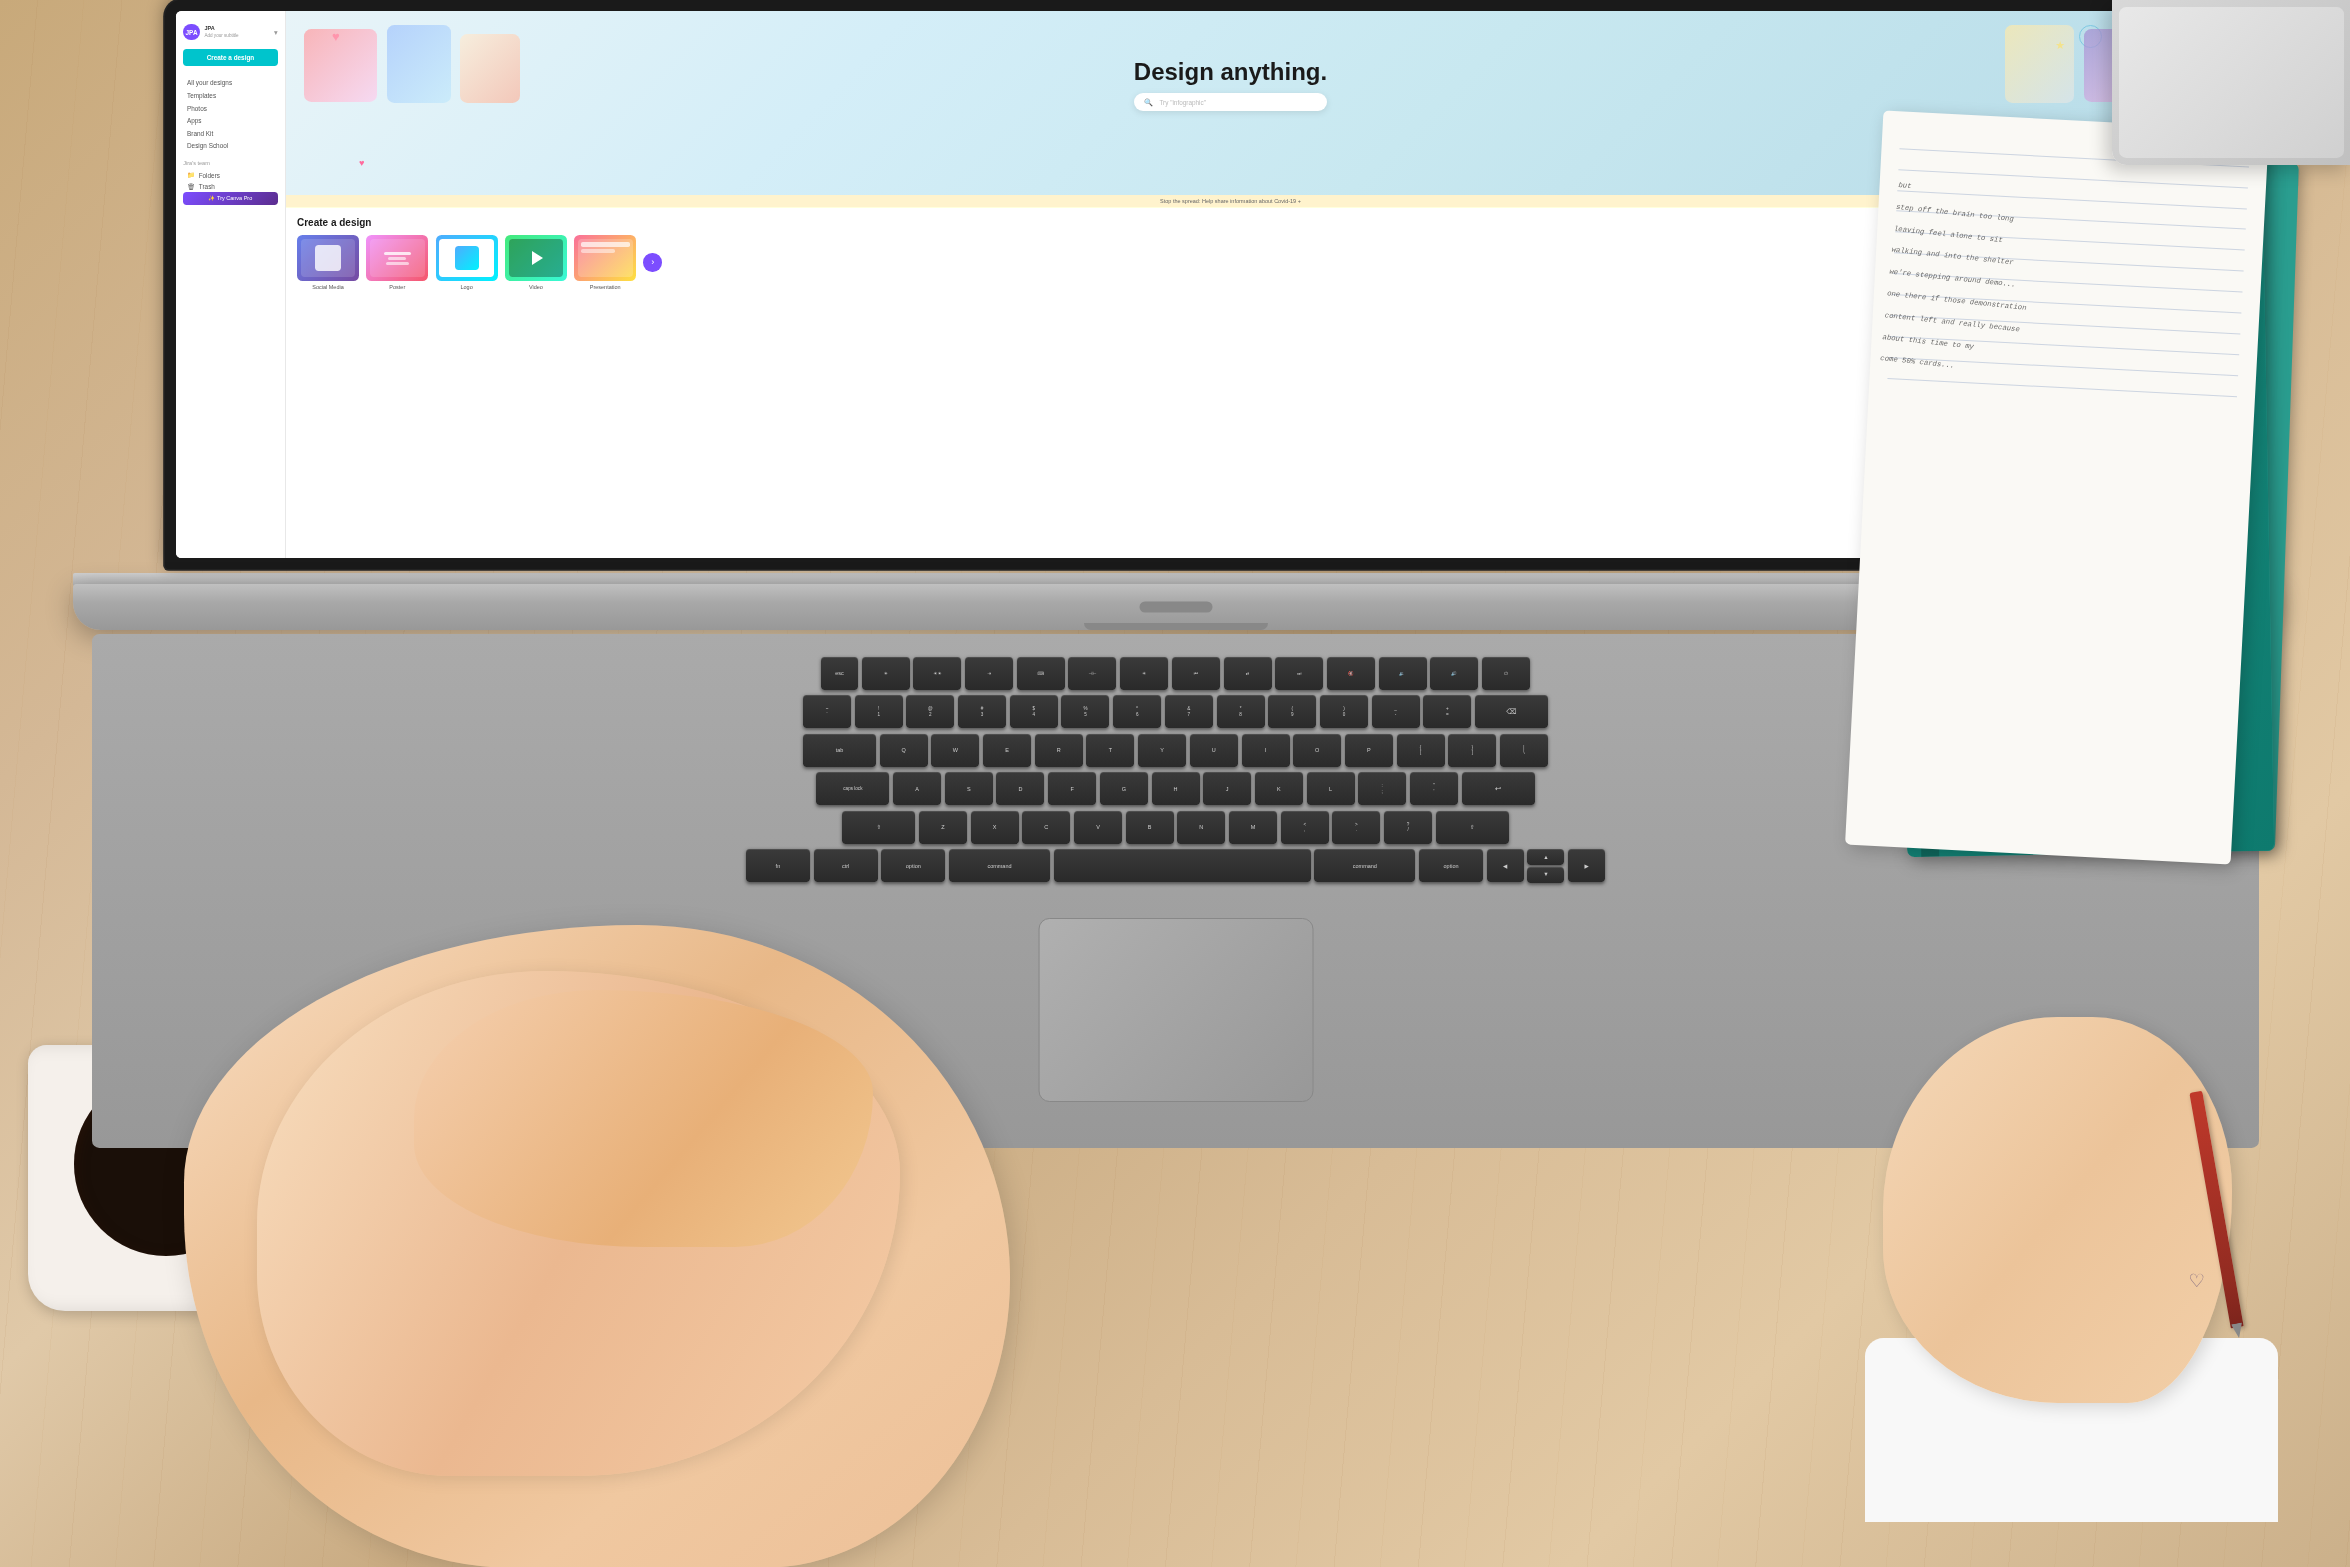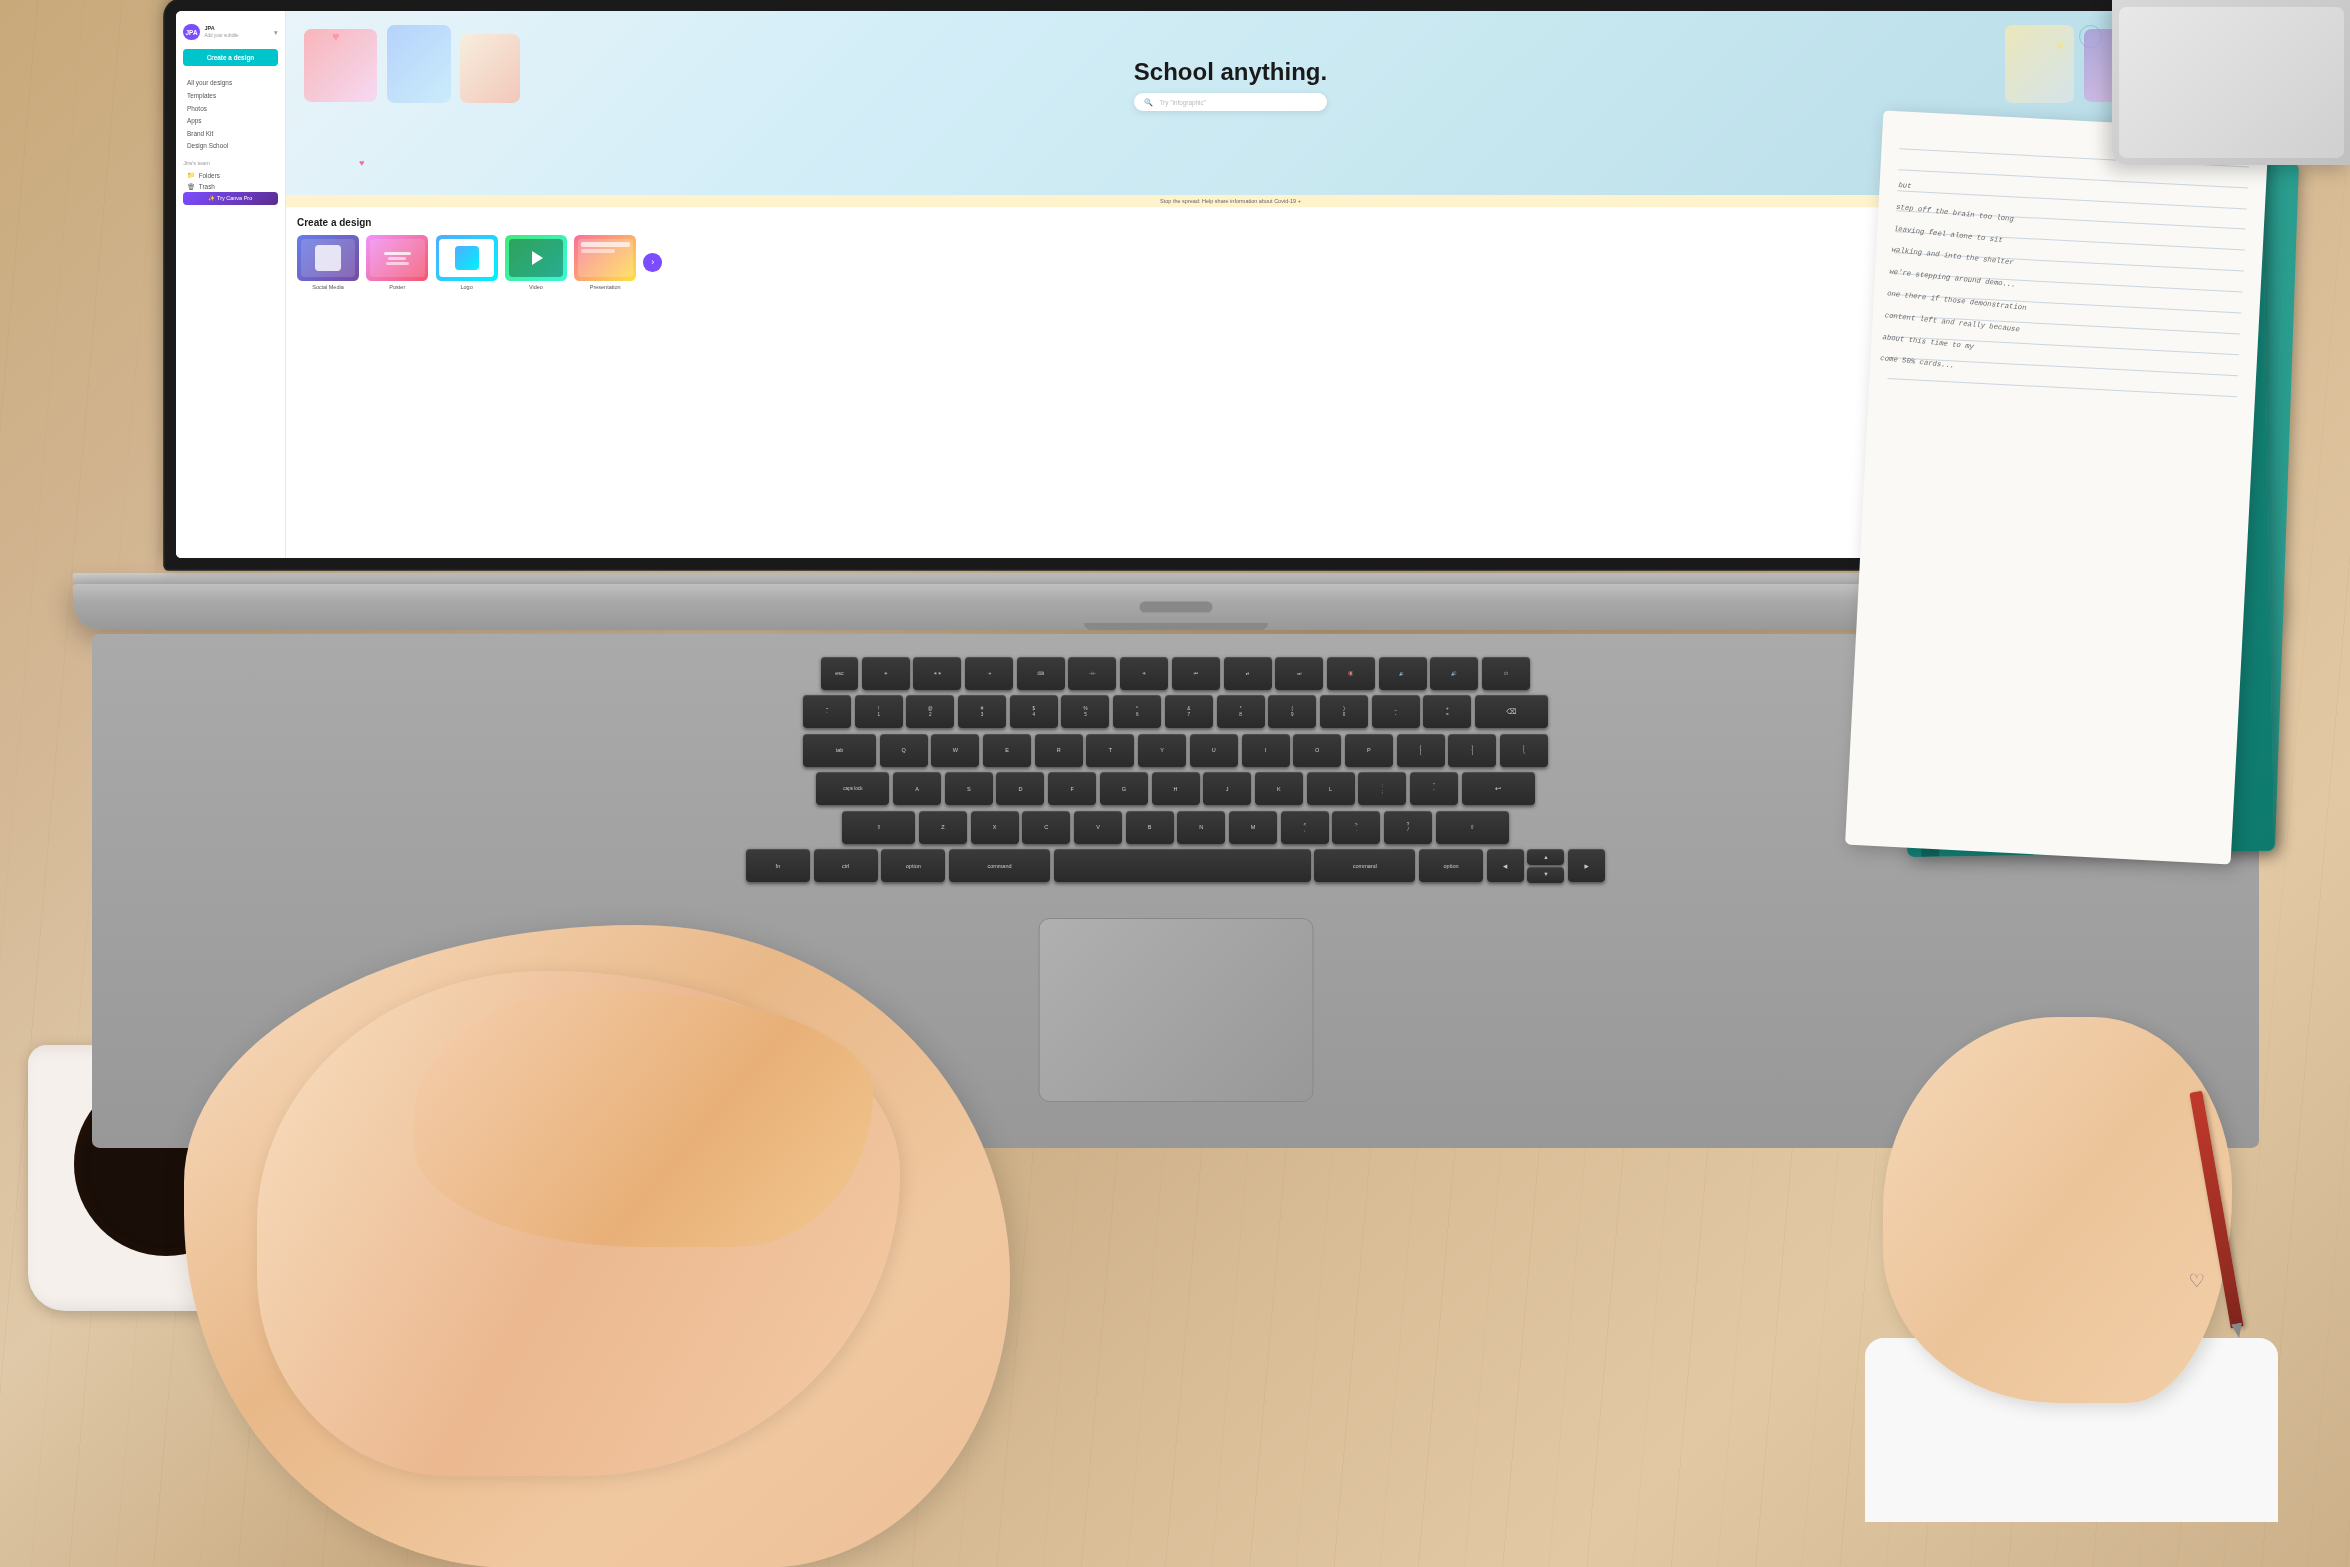--- a/index.html
+++ b/index.html
@@ -582,21 +582,21 @@
           <div class="doodle-circle" style="bottom:9.2px;right:147px;width:16.5px;height:16.5px;border-color:#f093fb;"></div>
 
           <div style="position:absolute;left:18.4px;top:18.4px;width:73px;height:73px;background:linear-gradient(135deg,#ff9a9e,#fecfef);border-radius:7.3px;opacity:0.7;"></div>
           <div style="position:absolute;left:101px;top:13.8px;width:64px;height:78px;background:linear-gradient(135deg,#a1c4fd,#c2e9fb);border-radius:7.3px;opacity:0.7;"></div>
           <div style="position:absolute;left:174px;top:23px;width:60px;height:69px;background:linear-gradient(135deg,#ffecd2,#fcb69f);border-radius:7.3px;opacity:0.7;"></div>
           <div style="position:absolute;right:18.4px;top:18.4px;width:73px;height:73px;background:linear-gradient(135deg,#a18cd1,#fbc2eb);border-radius:7.3px;opacity:0.7;"></div>
           <div style="position:absolute;right:101px;top:13.8px;width:69px;height:78px;background:linear-gradient(135deg,#ffeaa7,#dfe6e9);border-radius:7.3px;opacity:0.7;"></div>
         </div>
 
         <div style="z-index:2;text-align:center;position:relative;margin-top:-37px;">
-          <div class="hero-title">School anything.</div>
+          <div class="hero-title">Design anything.</div>
           <div style="margin-top:7.3px;background:white;border-radius:18.4px;padding:4.6px 11px;display:flex;align-items:center;gap:5.5px;box-shadow:0 1.8px 7.3px rgba(0,0,0,0.1);">
             <span style="color:#999;font-size:7.3px;">🔍</span>
             <span style="font-size:6.4px;color:#bbb;">Try "infographic"</span>
           </div>
         </div>
       </div>
 
       <div class="covid-banner">Stop the spread: Help share information about Covid-19 +</div>
 
       <div class="create-section">

